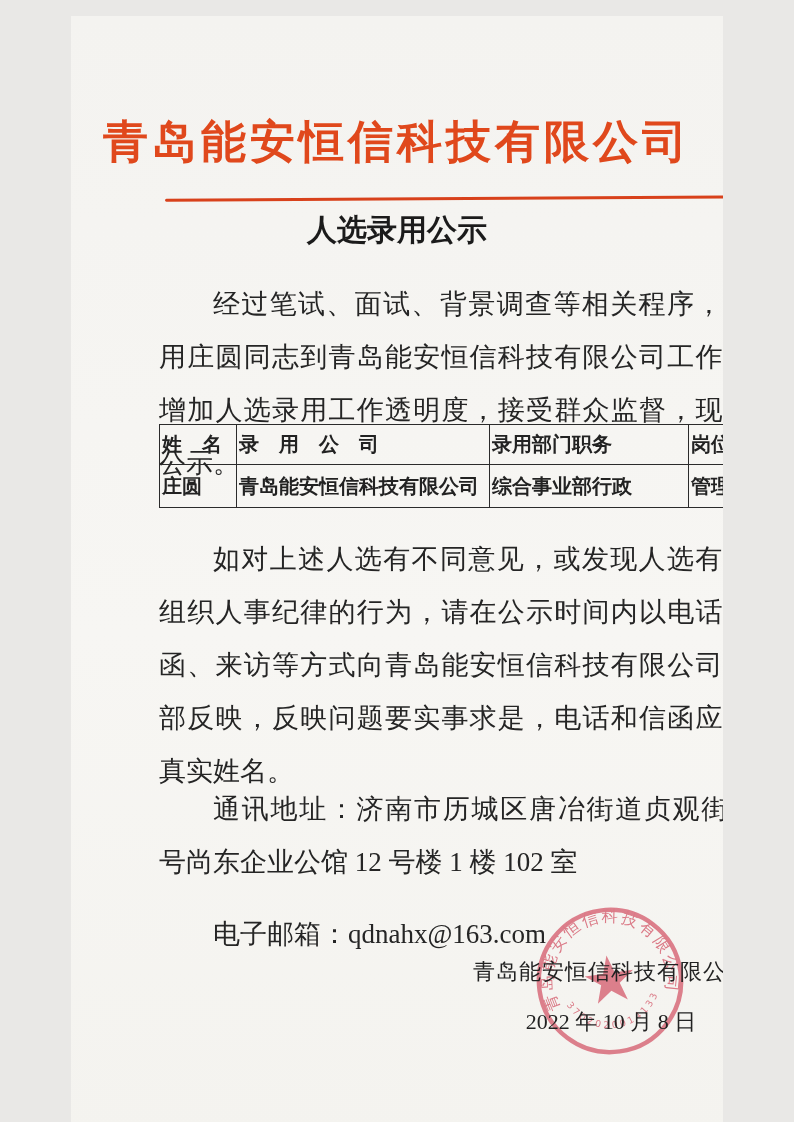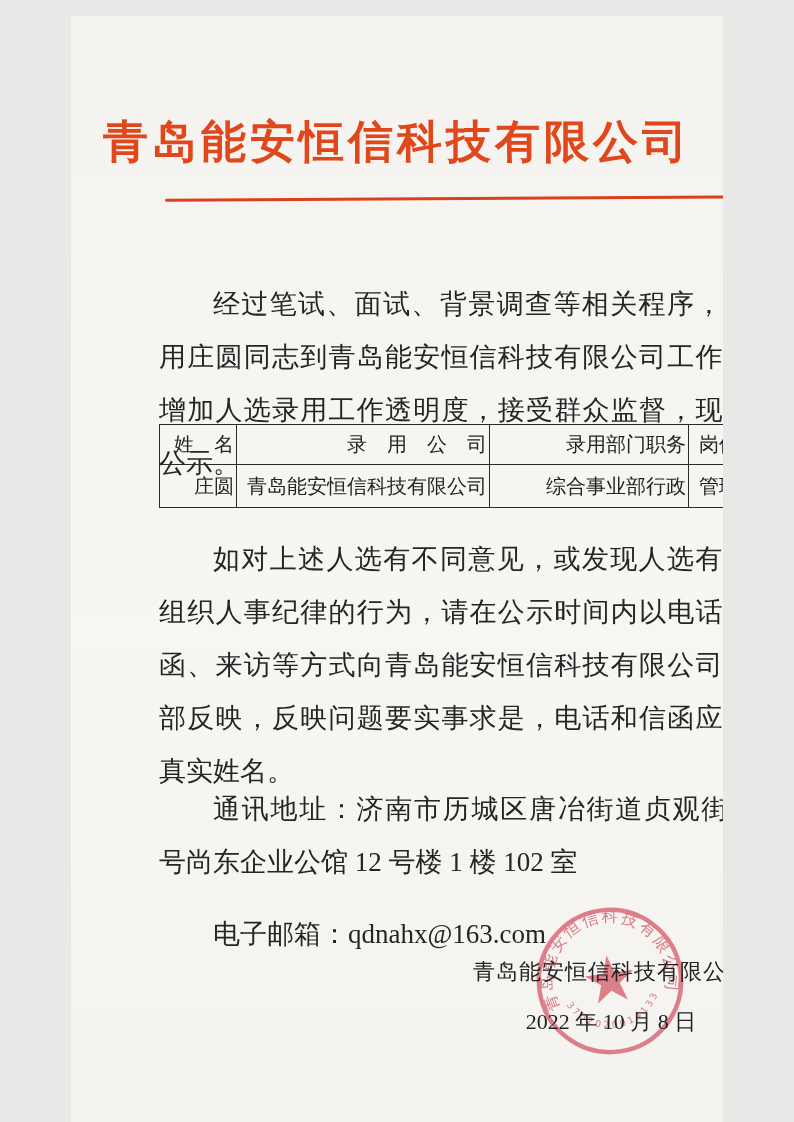--- a/index.html
+++ b/index.html
@@ -60,23 +60,23 @@
     position: absolute;
     top: 408px; left: 88px;
     width: 622px;
     border-collapse: collapse;
     table-layout: fixed;
     font-size: 20px;
     color: #222;
   }
   .candidate-table th, .candidate-table td {
     border: 1.6px solid #2b2b2b;
-    text-align: right;
+    text-align: left;
     vertical-align: middle;
-    font-weight: normal;
+    font-weight: bold;
     padding: 0 2px;
     overflow: hidden;
     white-space: nowrap;
   }
   .candidate-table tr.hdr  { height: 40px; }
   .candidate-table tr.data { height: 43px; padding-left: 28px; }
   .sig-block {
     position: absolute;
     left: 385px; top: 941px;
     width: 310px;
@@ -105,20 +105,21 @@
 </style>
 </head>
 <body>
 
 <div class="page">
 
   <div class="doc-title">青岛能安恒信科技有限公司</div>
 
   <div class="title-rule"></div>
 
+  <div class="doc-subtitle">人选录用公示</div>
 
   <div class="body-block indent p1">经过笔试、面试、背景调查等相关程序，拟录用庄圆同志到青岛能安恒信科技有限公司工作。为增加人选录用工作透明度，接受群众监督，现予以公示。</div>
 
   <table class="candidate-table">
     <colgroup>
       <col style="width:77px">
       <col style="width:253px">
       <col style="width:199px">
       <col style="width:93px">
     </colgroup>

